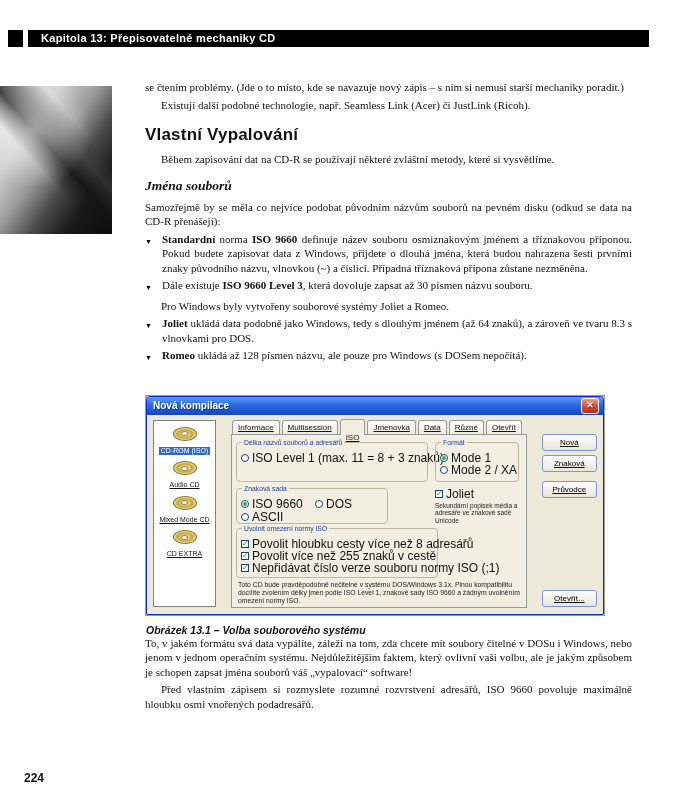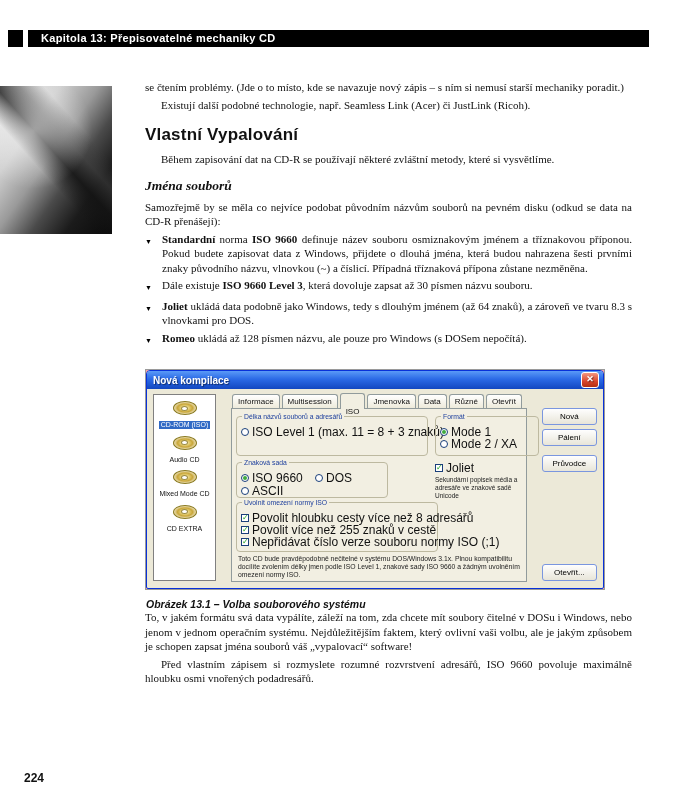--- a/index.html
+++ b/index.html
@@ -24,30 +24,30 @@
         line-height:14.5px;text-align:justify;}
   .content p{margin:0 0 3px;}
   .indent{text-indent:16px;}
   h2.section{font:bold 17px "Liberation Sans",sans-serif;margin:13px 0 7px;letter-spacing:.2px;}
   h3.subsection{font:bold italic 13.5px "Liberation Serif",serif;margin:11px 0 6px;}
   .bullet{display:flex;margin:2px 0 3px;}
   .bullet .marker{flex:0 0 17px;font-size:7px;padding-top:3px;color:#000;}
   .bullet .btext{flex:1;text-align:justify;}
 
   
-  .screenshot-frame{display:inline-block;border:1px solid #9a9a9a;background:#fca5a5;margin-top:18px;}
+  .screenshot-frame{display:inline-block;border:1px solid #9a9a9a;background:#fca5a5;margin-top:26px;}
   .dialog{width:456px;background:#ece9d8;border:1px solid #0831d9;border-radius:4px 4px 2px 2px;
         font-family:"Liberation Sans",sans-serif;}
   .titlebar{height:18px;display:flex;align-items:center;padding:0 4px 0 6px;border-radius:3px 3px 0 0;
         background:linear-gradient(180deg,#5a9af7 0%,#2b6ae6 45%,#1247c0 100%);
         color:#fff;font:bold 10px "Liberation Sans",sans-serif;text-shadow:1px 1px 1px rgba(0,0,0,.5);}
   .close-btn{margin-left:auto;width:16px;height:14px;border:1px solid #fff;border-radius:3px;
         background:linear-gradient(#f3967f,#d8442a 60%,#b23012);color:#fff;font-size:9px;
         line-height:13px;text-align:center;cursor:default;}
-  .dialog-body{display:flex;gap:15px;padding:5px 6px 6px;}
+  .dialog-body{display:flex;gap:15px;padding:5px 6px 6px;text-decoration:underline;}
   .dlg-sidebar{width:66px;height:187px;background:#fff;border:1px solid #808080;
         box-sizing:border-box;display:flex;flex-direction:column;align-items:center;
         padding:4px 0;gap:3px;overflow:hidden;}
   .side-item{text-align:center;width:62px;}
   .side-label{font-size:7px;line-height:8px;margin-top:1px;}
   .side-label.sel{background:#316ac5;color:#fff;display:inline-block;padding:0 2px;}
   .cd-icon{width:26px;height:17px;margin:0 auto;position:relative;}
   .cd-disc{position:absolute;left:1px;top:2px;width:24px;height:14px;border-radius:50%;
         border:1px solid #8a7a20;box-sizing:border-box;
         background:radial-gradient(ellipse at center,#fdf9e4 0%,#e3cb6e 28%,#c8a63a 48%,#ecdfb2 70%,#b3952c 100%);}
@@ -68,21 +68,21 @@
         font-size:6.8px;line-height:9px;color:#1c3e9c;white-space:nowrap;}
   .opt{display:flex;align-items:center;gap:3px;font-size:12px;line-height:12px;white-space:nowrap;}
   .radio{flex:0 0 8px;width:8px;height:8px;border:1px solid #1a3f7a;border-radius:50%;
         background:#fff;position:relative;box-sizing:border-box;}
   .radio.on::after{content:"";position:absolute;left:1px;top:1px;right:1px;bottom:1px;
         border-radius:50%;background:#3faa3f;}
   .check{flex:0 0 8px;width:8px;height:8px;border:1px solid #1a3f7a;background:#fff;
         position:relative;box-sizing:border-box;}
   .check.on::after{content:"✓";position:absolute;left:0;top:-3px;color:#21a121;font-size:8px;}
   .gb-lengths{left:4px;top:7px;width:192px;height:40px;}
-  .gb-format{left:203px;top:7px;width:104px;height:40px;}
+  .gb-format{left:203px;top:7px;width:84px;height:40px;}
   .gb-charset{left:4px;top:53px;width:152px;height:36px;}
   .charset-grid{display:grid;grid-template-columns:74px 60px;row-gap:1px;}
   .joliet-wrap{position:absolute;left:203px;top:53px;width:100px;}
   .joliet-note{font-size:6.5px;line-height:7.8px;margin-top:2px;color:#222;text-align:left;}
   .gb-relax{left:4px;top:93px;width:202px;height:50px;}
   .info-text{position:absolute;left:6px;top:146px;width:296px;font-size:6.8px;
         line-height:8px;color:#222;text-align:left;}
 
   .btn-col{width:58px;display:flex;flex-direction:column;gap:4px;padding-top:14px;height:173px;}
   .xp-btn{height:17px;font:8px "Liberation Sans",sans-serif;border:1px solid #7a96df;
@@ -120,20 +120,21 @@
     <div class="bullet">
       <span class="marker">▼</span>
       <span class="btext"><b>Standardní</b><span> norma </span><b>ISO 9660</b><span> definuje název souboru osmiznakovým jménem a tříznakovou příponou. Pokud budete zapisovat data z Windows, přijdete o dlouhá jména, která budou nahrazena šesti prvními znaky původního názvu, vlnovkou (~) a číslicí. Případná tříznaková přípona zůstane nezměněna.</span></span>
     </div>
 
     <div class="bullet">
       <span class="marker">▼</span>
       <span class="btext"><span>Dále existuje </span><b>ISO 9660 Level 3</b><span>, která dovoluje zapsat až 30 písmen názvu souboru.</span></span>
     </div>
 
+    <p class="indent">Pro Windows byly vytvořeny souborové systémy Joliet a Romeo.</p>
 
     <div class="bullet">
       <span class="marker">▼</span>
       <span class="btext"><b>Joliet</b><span> ukládá data podobně jako Windows, tedy s dlouhým jménem (až 64 znaků), a zároveň ve tvaru 8.3 s vlnovkami pro DOS.</span></span>
     </div>
 
     <div class="bullet">
       <span class="marker">▼</span>
       <span class="btext"><b>Romeo</b><span> ukládá až 128 písmen názvu, ale pouze pro Windows (s DOSem nepočítá).</span></span>
     </div>
@@ -247,21 +248,21 @@
                   <span>Nepřidávat číslo verze souboru normy ISO (;1)</span>
                 </div>
               </div>
 
               <div class="info-text">Toto CD bude pravděpodobně nečitelné v systému DOS/Windows 3.1x. Plnou kompatibilitu docílíte zvolením délky jmen podle ISO Level 1, znakové sady ISO 9660 a žádným uvolněním omezení normy ISO.</div>
             </div>
           </div>
 
           <div class="btn-col">
             <button class="xp-btn">Nová</button>
-            <button class="xp-btn">Pálení</button>
+            <button class="xp-btn">Znaková</button>
             <button class="xp-btn gap">Průvodce</button>
             <button class="xp-btn bottom">Otevřít...</button>
           </div>
 
         </div>
       </div>
     </div>
 
     <div class="fig-caption">Obrázek 13.1 – Volba souborového systému</div>
 

